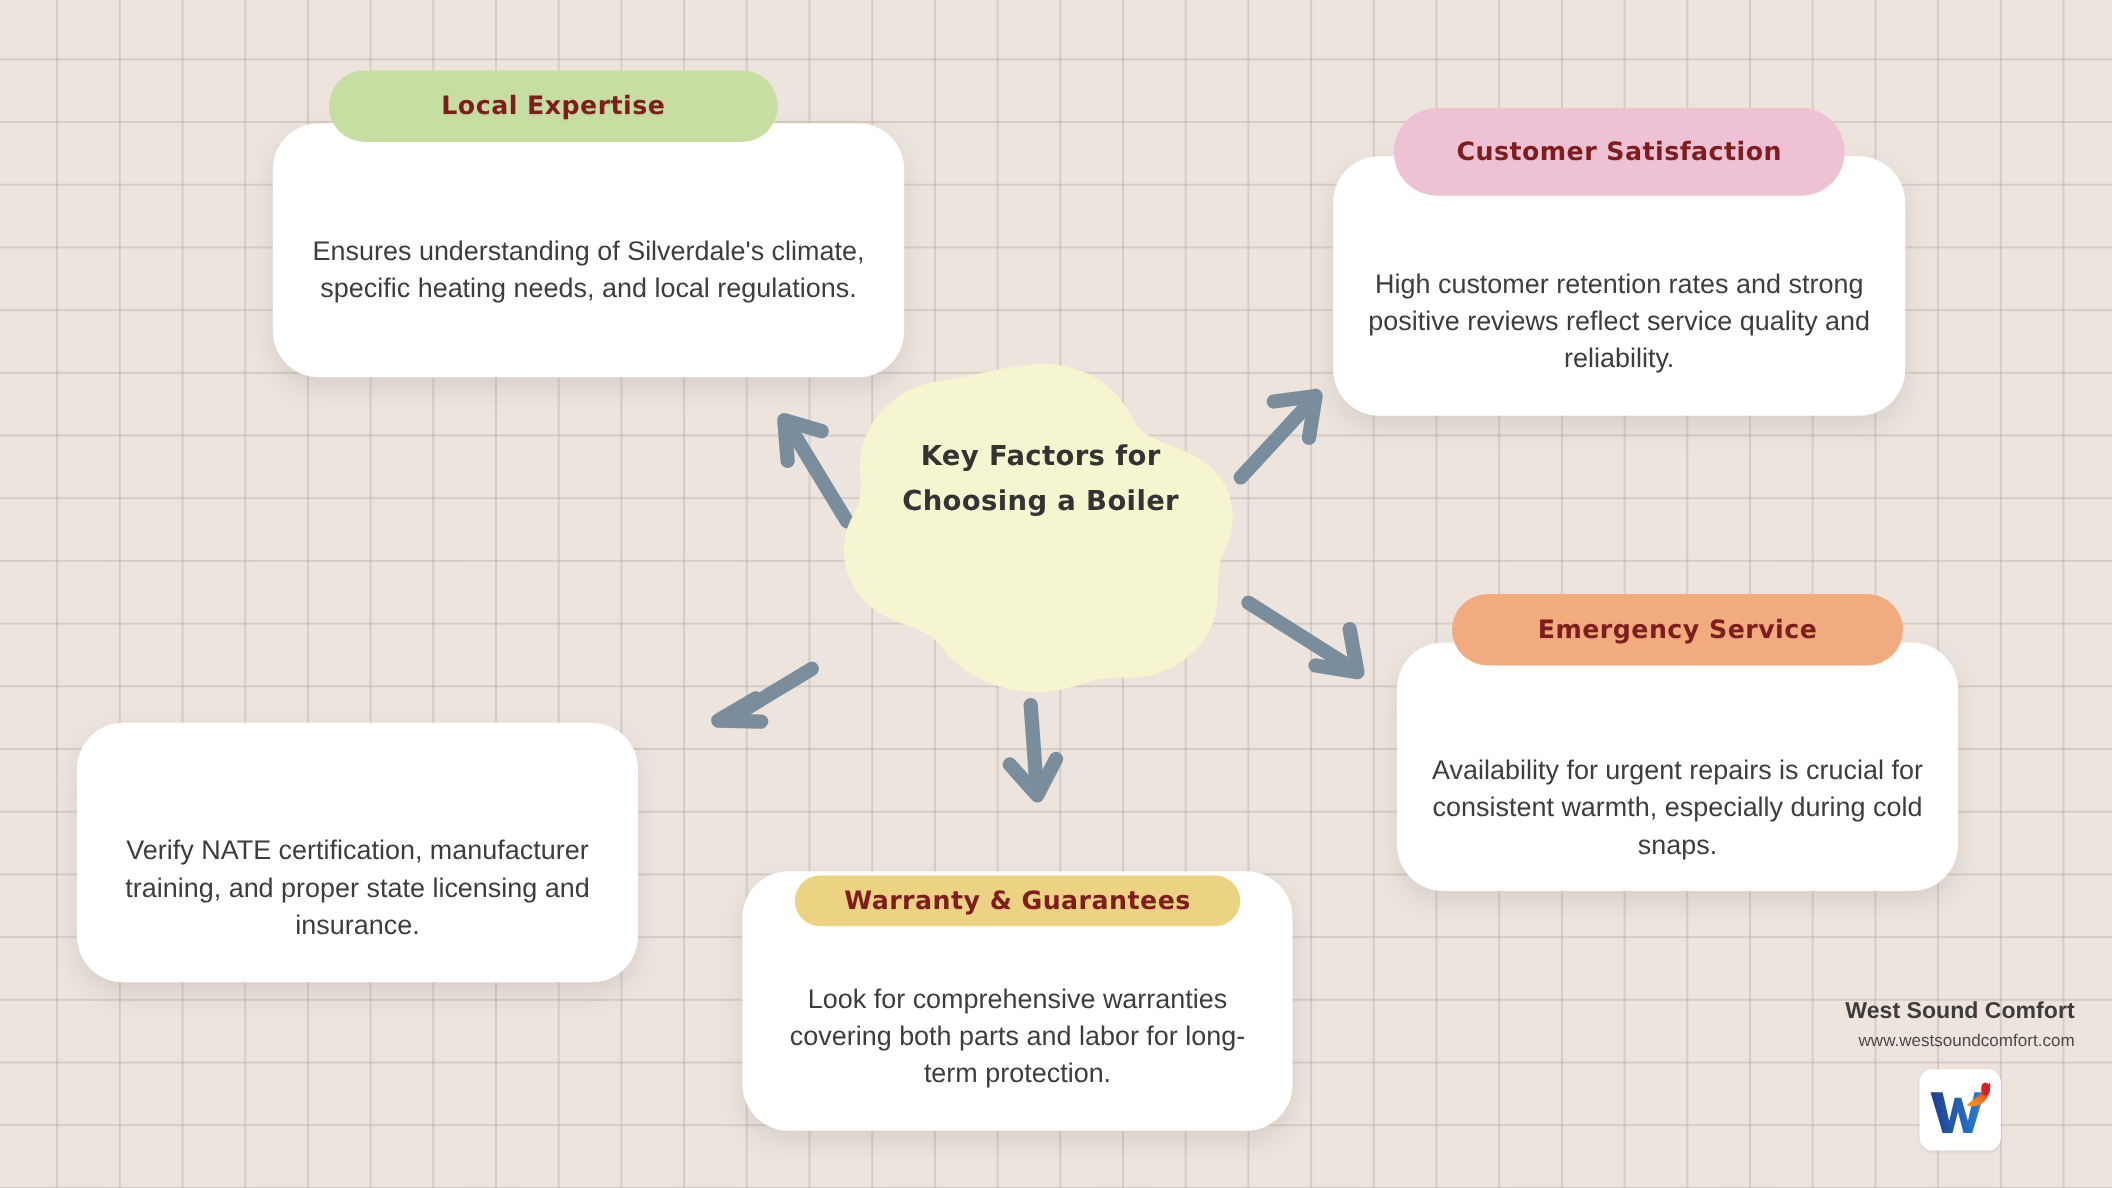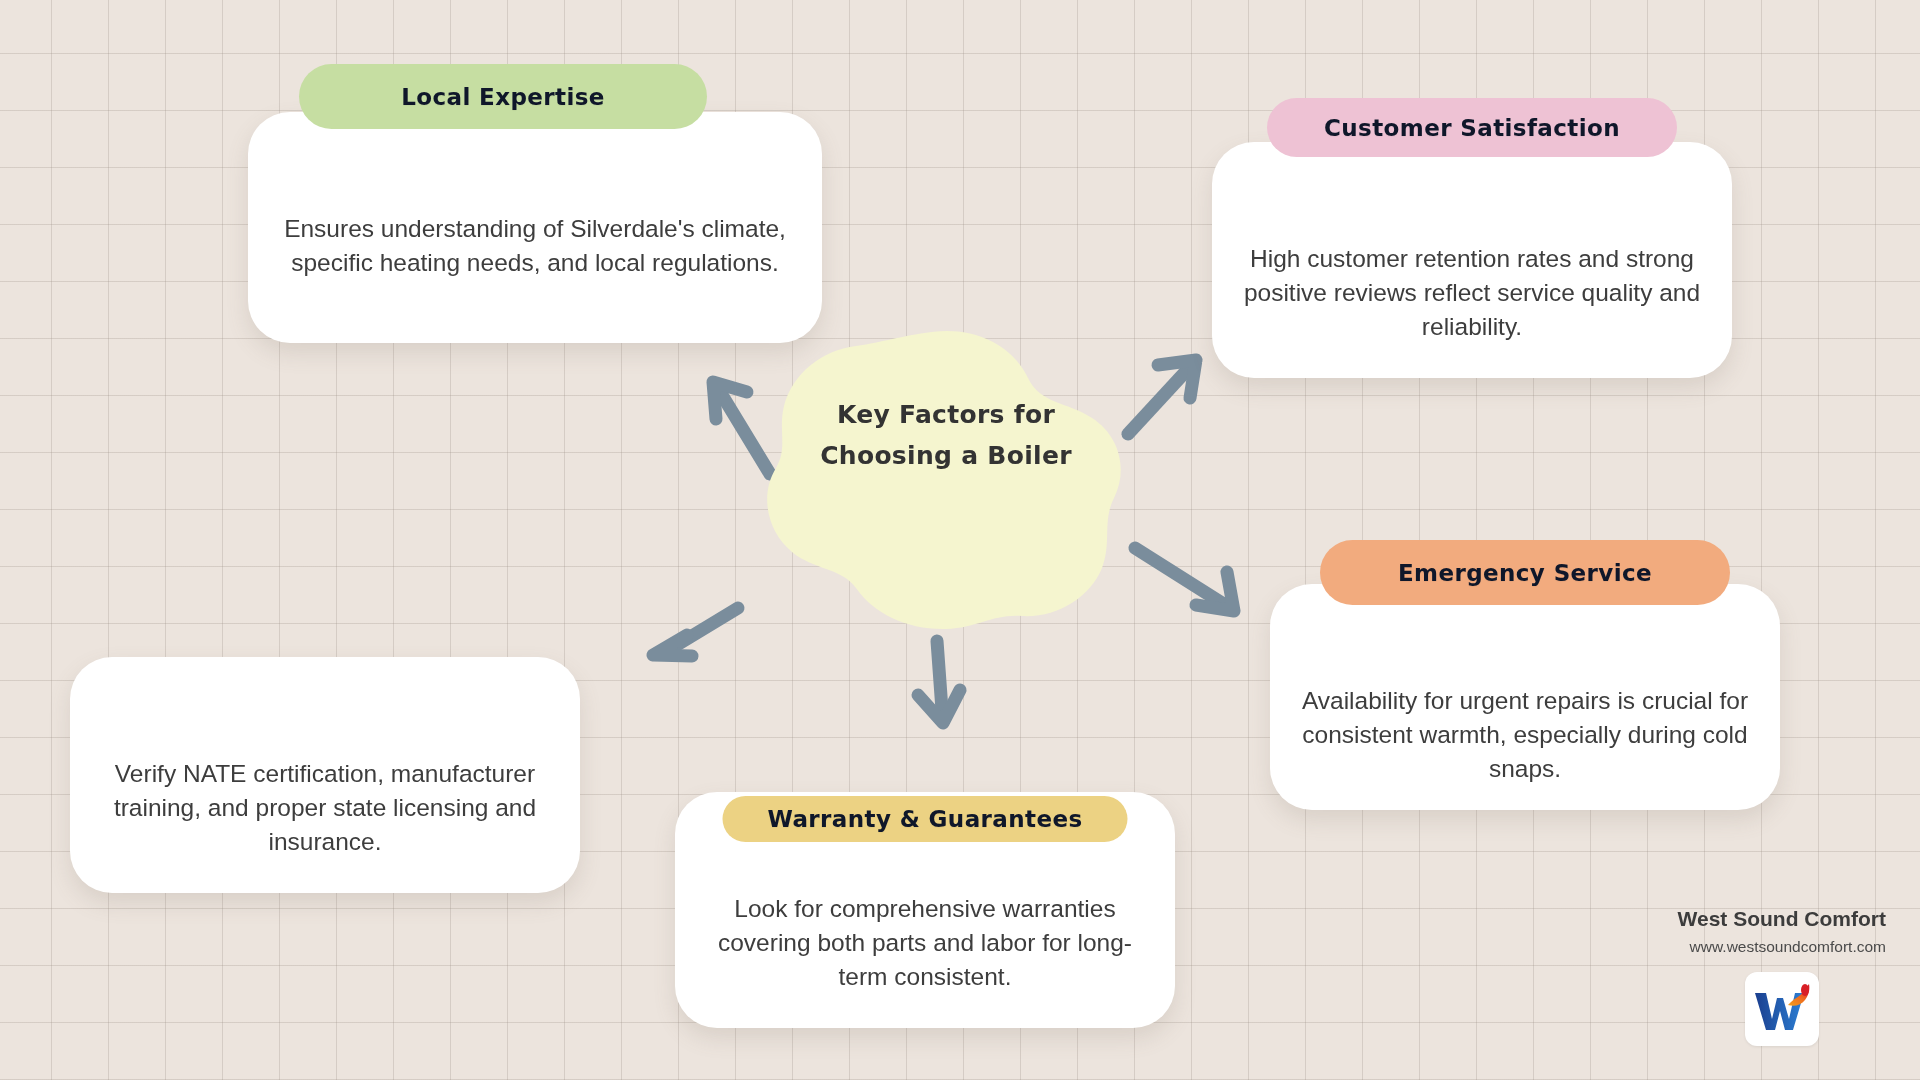--- a/index.html
+++ b/index.html
@@ -37,21 +37,21 @@
     position: absolute;
   }
 
   .card-header {
     position: absolute;
     left: 50%;
     transform: translateX(-50%);
     top: 0;
     z-index: 3;
     border-radius: 40px;
-    color: #0f172a;
+    color: #7f1d1d;
     display: flex;
     align-items: center;
     justify-content: center;
     font-family: "DejaVu Sans", sans-serif;
     font-weight: bold;
     font-size: 23px;
     letter-spacing: 0.4px;
     text-shadow: 0 1px 1px rgba(0,0,0,0.045);
     white-space: nowrap;
     padding: 0 26px;
@@ -78,21 +78,21 @@
     font-family: "Liberation Sans", sans-serif;
   }
 
   
   #card-local-expertise          { left: 248px; top: 64px;  width: 510px; height: 275px; }
   #card-local-expertise .card-header { width: 408px; height: 65px; }
   #card-local-expertise .card-body   { left: 0; top: 48px; width: 574px; height: 231px; }
   #card-local-expertise .card-text   { top: 100px; }
 
   #card-customer-satisfaction        { left: 1212px; top: 98px; width: 520px; height: 280px; }
-  #card-customer-satisfaction .card-header { width: 410px; height: 59px; }
+  #card-customer-satisfaction .card-header { width: 410px; height: 80px; }
   #card-customer-satisfaction .card-body   { left: 0; top: 44px; width: 520px; height: 236px; }
   #card-customer-satisfaction .card-text   { top: 100px; text-align: center; }
 
   #card-emergency-service            { left: 1270px; top: 540px; width: 510px; height: 270px; }
   #card-emergency-service .card-header { width: 410px; height: 65px; text-align: center; }
   #card-emergency-service .card-body   { left: 0; top: 44px; width: 510px; height: 226px; }
   #card-emergency-service .card-text   { top: 100px; }
 
   #card-warranty-guarantees          { left: 675px; top: 748px; width: 500px; height: 280px; }
   #card-warranty-guarantees .card-header { width: 405px; height: 46px; margin-top: 48px; }
@@ -247,21 +247,21 @@
 
   <div class="card" id="card-emergency-service">
     <div class="card-body">
       <div class="card-text">Availability for urgent repairs is crucial for consistent warmth, especially during cold snaps.</div>
     </div>
     <div class="card-header" style="background:#f2ab7e;">Emergency Service</div>
   </div>
 
   <div class="card" id="card-warranty-guarantees">
     <div class="card-body">
-      <div class="card-text">Look for comprehensive warranties covering both parts and labor for long-term consistent.</div>
+      <div class="card-text">Look for comprehensive warranties covering both parts and labor for long-term protection.</div>
     </div>
     <div class="card-header" style="background:#ecd283;">Warranty &amp; Guarantees</div>
   </div>
 
   <div class="card" id="card-certifications-licensing">
     <div class="card-body">
       <div class="card-text">Verify NATE certification, manufacturer training, and proper state licensing and insurance.</div>
     </div>
   </div>
 

